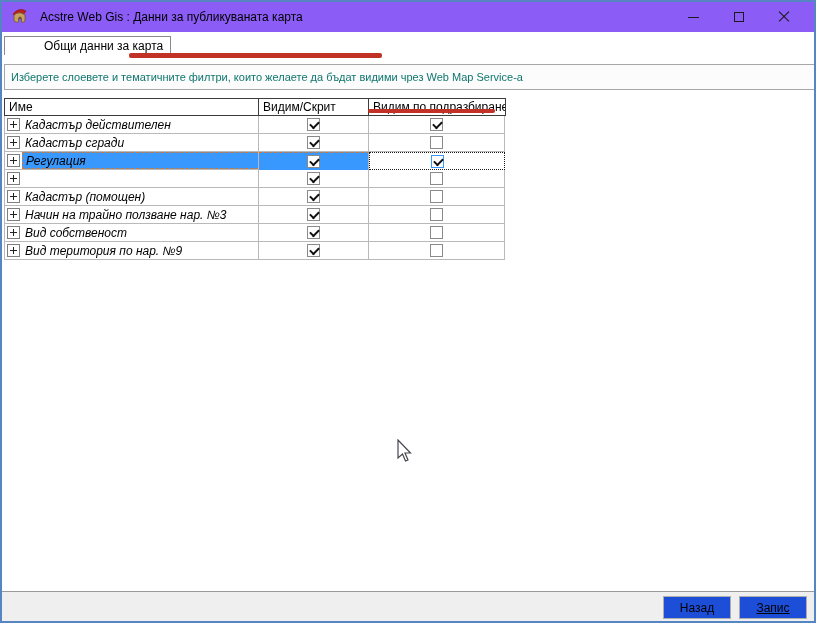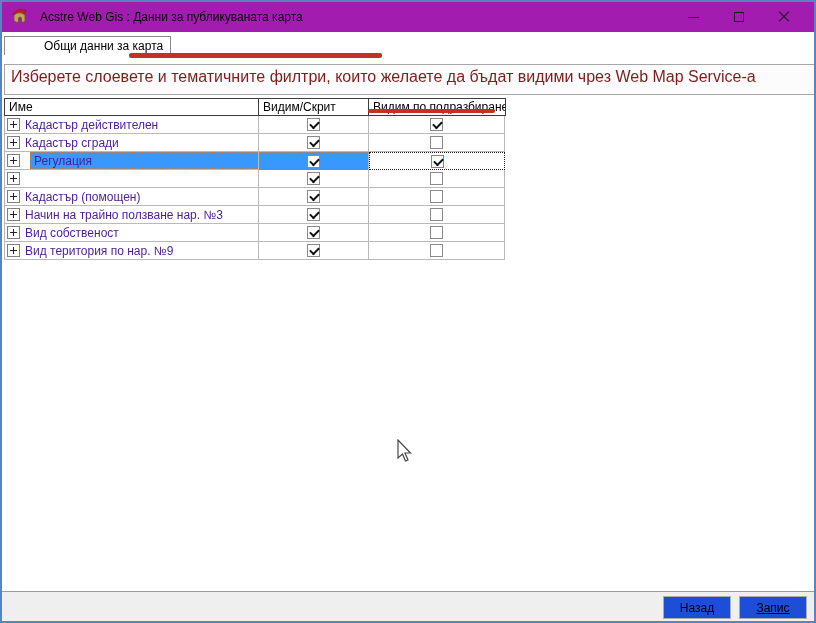--- a/index.html
+++ b/index.html
@@ -5,21 +5,21 @@
   * { margin:0; padding:0; box-sizing:border-box; }
   html,body { background:#888; }
   body { font-family:"Liberation Sans", sans-serif; }
 
   .window {
     position:relative; width:816px; height:623px;
     background:#fff; border:2px solid #5585c2; overflow:hidden;
   }
 
   
-  .titlebar { position:absolute; left:0; top:0; right:0; height:30px; background:#a21caf; }
+  .titlebar { position:absolute; left:0; top:0; right:0; height:30px; background:#8b5cf6; }
   .app-icon { position:absolute; left:7px; top:4px; width:22px; height:22px; }
   .title-text { position:absolute; left:38px; top:0; height:30px; line-height:30px; font-size:12px; color:#000; white-space:nowrap; }
   .win-controls { position:absolute; right:8px; top:0; height:30px; display:flex; }
   .wc { width:45px; height:30px; display:flex; align-items:center; justify-content:center; cursor:default; }
   .glyph-min { width:11px; height:1px; background:#1a1a1a; }
   .glyph-max { width:10px; height:10px; border:1px solid #1a1a1a; }
   .glyph-close { position:relative; width:12px; height:12px; }
   .glyph-close::before, .glyph-close::after {
     content:""; position:absolute; left:-1px; top:5px; width:14px; height:1px; background:#1a1a1a;
   }
@@ -32,55 +32,55 @@
          padding:0 7px; display:flex; align-items:center; white-space:nowrap; }
   .tab.inactive { height:19px;padding-left:39px; }
   .tab.active { height:21px; }
 
   .annotation { position:absolute; background:#c23126; border-radius:2px; z-index:30; }
   .anno-tab    { left:127px; top:51px; width:253px; height:5px; }
   .anno-header { left:366px; top:107px; width:127px; height:4px; }
 
   
   .instruction {
-    position:absolute; left:2px; top:62px; width:812px; height:31px;
+    position:absolute; left:2px; top:62px; width:812px; height:26px;
     border:1px solid #a6a6a6; background:#fcfcfc;
-    font-size:16px; color:#7f1d1d; line-height:24px; padding-left:6px; white-space:nowrap;
+    font-size:11px; color:#0f766e; line-height:24px; padding-left:6px; white-space:nowrap;
   }
 
   
   .grid { position:absolute; left:2px; top:96px; width:502px; }
   .thead { display:flex; height:18px; border:1px solid #3c3c3c; background:#fff; }
   .th { font-size:12px; color:#000; padding-left:4px; line-height:16px; border-right:1px solid #3c3c3c; white-space:nowrap; overflow:hidden; }
   .th:last-child { border-right:none; }
   .col1 { width:254px; } .col2 { width:110px; } .col3 { width:136px; }
 
   .tbody { border-left:1px solid #b9b9b9; }
   .trow { display:flex; height:18px; }
   .cell { border-right:1px solid #b9b9b9; border-bottom:1px solid #b9b9b9; height:18px; background:#fff; }
   .name-cell { display:flex; align-items:center; }
   .exp-zone { width:17px; flex:none; display:flex; align-items:center; justify-content:center; height:100%; background:#fff; }
   .label-zone { flex:1; height:100%; display:flex; align-items:center; padding-left:3px;
-                font-size:12px; color:#4c1d95; white-space:nowrap; overflow:hidden; }
+                font-size:12px; color:#000000; white-space:nowrap; overflow:hidden;font-style:italic; }
   .check-cell { display:flex; align-items:center; justify-content:center; }
 
   .expander { position:relative; width:13px; height:13px; border:1px solid #7f7f7f; background:#fff; }
   .expander::before { content:""; position:absolute; left:2px; top:5px; width:7px; height:1px; background:#222; }
   .expander::after  { content:""; position:absolute; left:5px; top:2px; width:1px; height:7px; background:#222; }
 
   .cb { position:relative; width:13px; height:13px; border:1px solid #8a8a8a; background:#fff; }
   .cb.checked::after {
     content:""; position:absolute; left:2px; top:2px; width:7px; height:4px;
     border-left:2px solid #101010; border-bottom:2px solid #101010; transform:rotate(-45deg);
   }
 
   
   .trow.selected .label-zone,
   .trow.selected .c2 { background:#3898fd; border-top:1px dashed #d07a35; border-bottom:1px dashed #d07a35; }
-  .trow.selected .label-zone { border-left:1px dashed #d07a35;margin-left:8px; }
+  .trow.selected .label-zone { border-left:1px dashed #d07a35; }
   .trow.selected .c2.cell { border-bottom:none; }
   .trow.selected .c3.cell { border:1px dotted #1a1a1a; background:#fff; }
   .trow.selected .c3 .cb { border-color:#3898fd; }
 
   
   .footer { position:absolute; left:0; right:0; bottom:0; height:30px; background:#efefef; border-top:1px solid #9a9a9a; }
   .btn { position:absolute; top:4px; width:68px; height:23px; background:#1d4ed8; border:1px solid #adadad;
          font-size:12px; color:#000; display:flex; align-items:center; justify-content:center; cursor:default; }
   .btn-back { right:83px; }
   .btn-save { right:7px;text-decoration:underline; }

